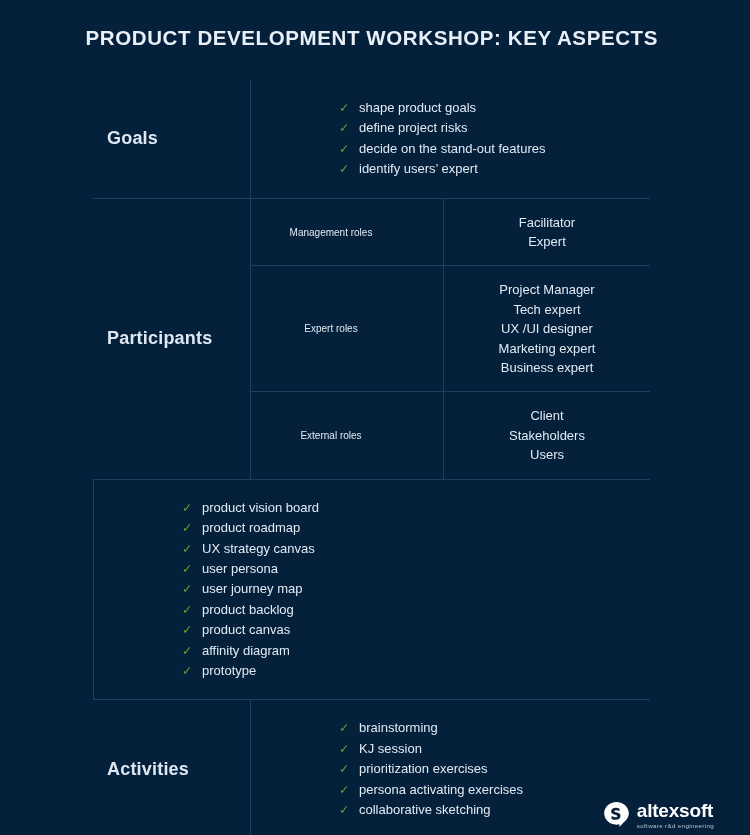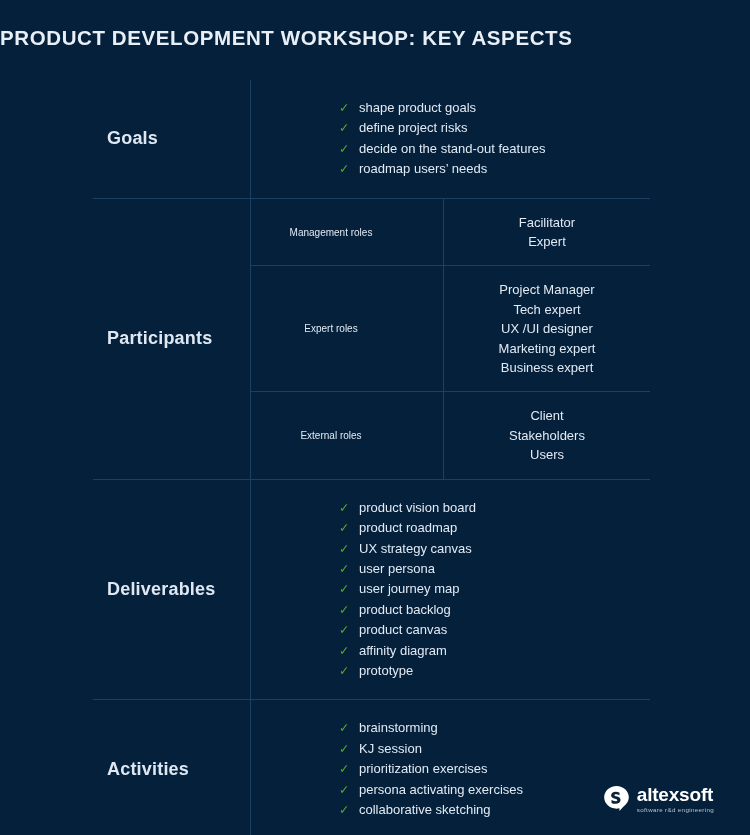--- a/index.html
+++ b/index.html
@@ -14,21 +14,21 @@
     color: #dce6f0;
     overflow: hidden;
     position: relative;
   }
 
   .page-title {
     position: absolute;
     top: 26px;
     left: 0;
     width: 658px;
-    text-align: left;
+    text-align: right;
     font-size: 20.5px;
     font-weight: bold;
     letter-spacing: 0.6px;
     color: #e8eff7;
   }
 
   .table {
     position: absolute;
     left: 93px;
     top: 80px;
@@ -117,21 +117,21 @@
     padding: 14px 6px;
     box-sizing: border-box;
     color: #e2eaf4;
     margin-left: 32px;
   }
 
   
   .logo {
     position: absolute;
     right: 36px;
-    bottom: 22px;
+    bottom: 6px;
     display: flex;
     align-items: center;
   }
   .logo-mark {
     width: 27px;
     height: 27px;
     margin-right: 7px;
     flex: 0 0 27px;
   }
   .logo-text { display: flex; flex-direction: column; line-height: 1; }
@@ -166,21 +166,21 @@
         <li>
             <span class="check-mark">✓</span>
             <span>define project risks</span>
           </li>
         <li>
             <span class="check-mark">✓</span>
             <span>decide on the stand-out features</span>
           </li>
         <li>
             <span class="check-mark">✓</span>
-            <span>roadmap users’ needs</span>
+            <span>identify users’ expert</span>
           </li>
       </ul>
     </div>
   </div>
 
   <div class="row">
     <div class="cat-cell">Participants</div>
     <div class="content-cell">
       <div class="sub-table">
 
@@ -210,21 +210,20 @@
             <span>Stakeholders</span>
             <span>Users</span>
           </div>
         </div>
 
       </div>
     </div>
   </div>
 
   <div class="row">
-    <div class="cat-cell">Deliverables</div>
     <div class="content-cell">
       <ul class="check-list">
         <li>
             <span class="check-mark">✓</span>
             <span>product vision board</span>
           </li>
         <li>
             <span class="check-mark">✓</span>
             <span>product roadmap</span>
           </li>

